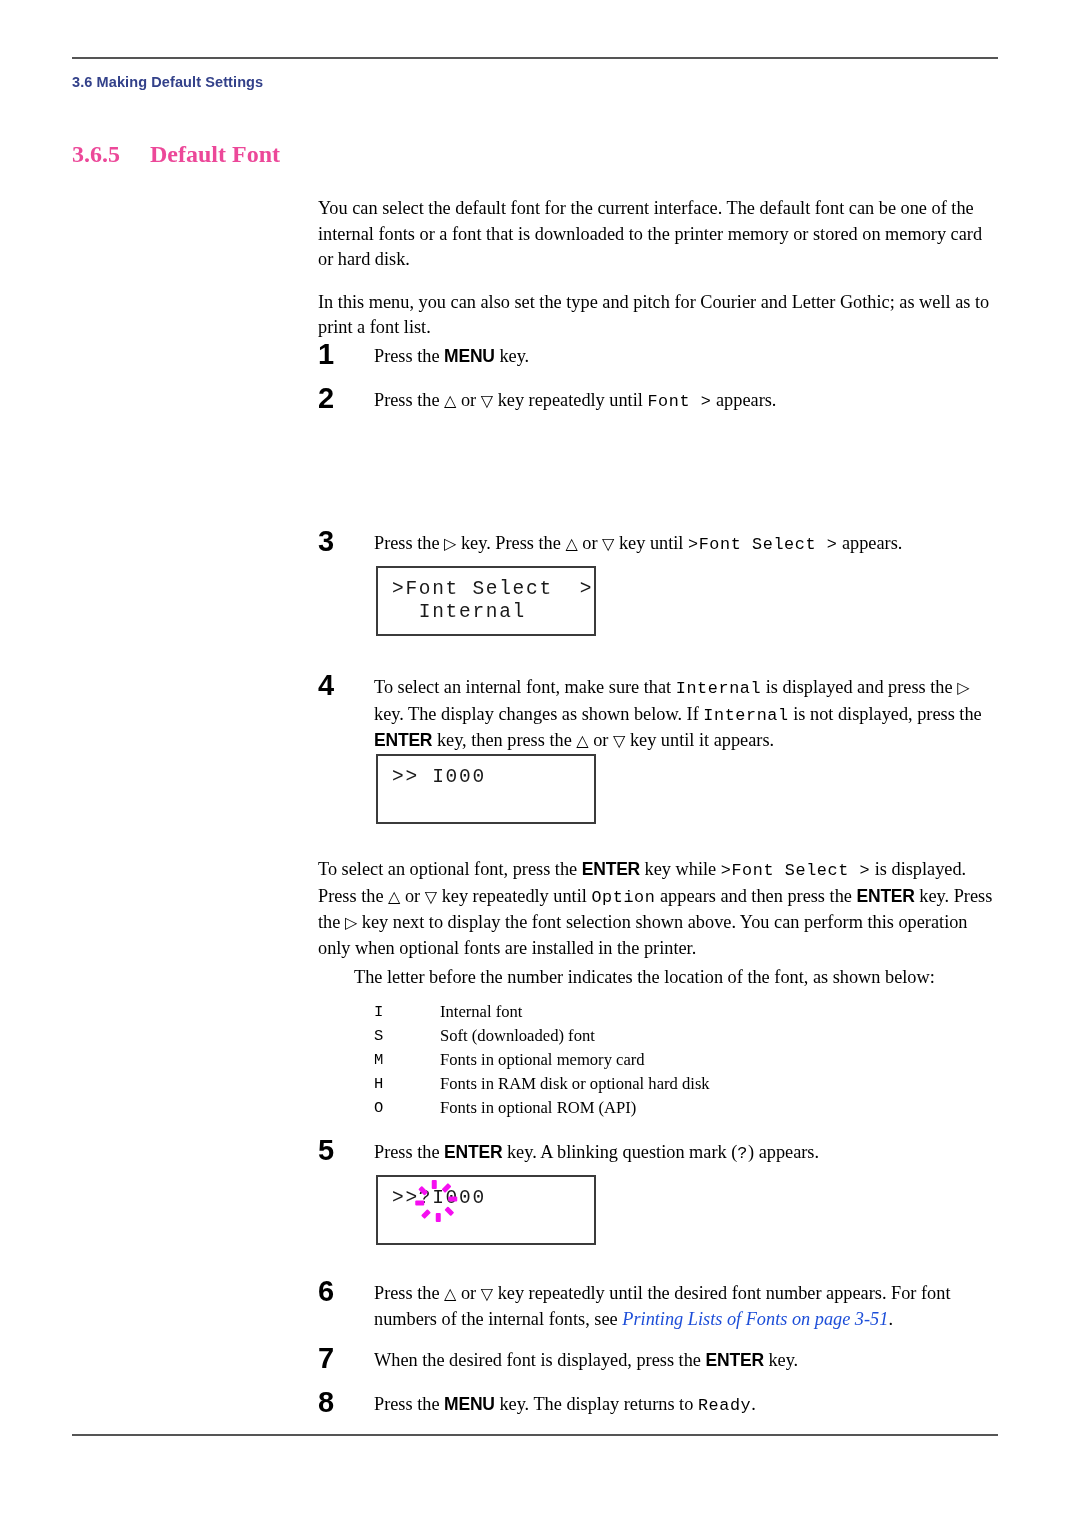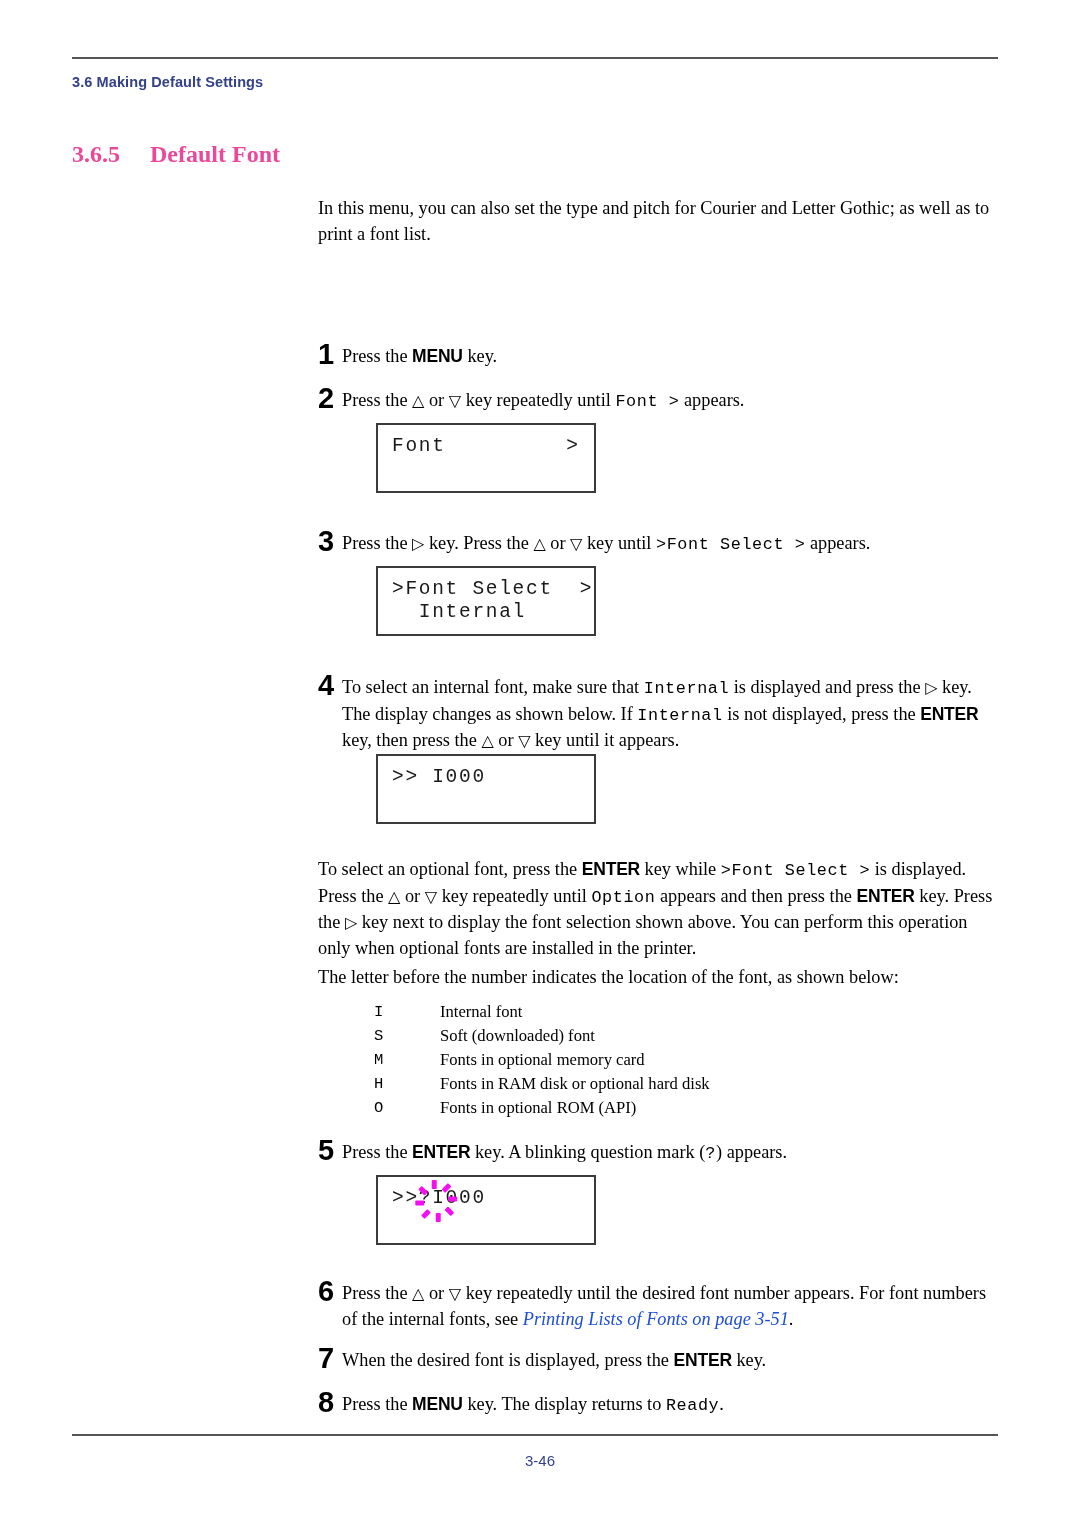--- a/index.html
+++ b/index.html
@@ -80,21 +80,21 @@
     left: 0px;
     top: -6px;
     width: 36px;
     text-align: left;
     font-family: "Liberation Sans", "DejaVu Sans", sans-serif;
     font-weight: bold;
     font-size: 29px;
     color: #000;
   }
   .step .txt {
-    margin-left: 24px;
+    margin-left: 56px;
     font-size: 18.3px;
     line-height: 25.5px;
   }
 
   
   .kb {
     font-family: "Liberation Sans", "DejaVu Sans", sans-serif;
     font-weight: bold;
     font-size: 17.5px;
     letter-spacing: -0.2px;
@@ -212,37 +212,34 @@
 <div class="page">
 
   <div class="header-rule"></div>
   <div class="running-head">3.6 Making Default Settings</div>
 
   <div class="sec-heading">
     <span class="num">3.6.5</span><span>Default Font</span>
   </div>
 
   <div class="col" style="top:196px;">
+    <p class="body">You can select the default font for the current interface. The default font can be one of the internal fonts or a font that is downloaded to the printer memory or stored on memory card or hard disk.</p>
     <p class="body">In this menu, you can also set the type and pitch for Courier and Letter Gothic; as well as to print a font list.</p>
   </div>
 
   <div class="step" style="top:344px;">
     <div class="idx">1</div>
     <div class="txt">Press the <span class="kb">MENU</span> key.</div>
   </div>
 
   <div class="step" style="top:388px;">
     <div class="idx">2</div>
     <div class="txt">Press the <span class="tri">△</span> or <span class="tri">▽</span> key repeatedly until <span class="mono">Font  &gt;</span> appears.</div>
   </div>
 
-  <div class="lcd" style="top:423px;">
-    <div class="line line1">Font</div>
-    <div class="right-caret">&gt;</div>
-  </div>
 
   <div class="step" style="top:531px;">
     <div class="idx">3</div>
     <div class="txt">Press the <span class="tri">▷</span> key. Press the <span class="tri">△</span> or <span class="tri">▽</span> key until <span class="mono">&gt;Font Select &gt;</span> appears.</div>
   </div>
 
   <div class="lcd" style="top:566px;">
     <div class="line line1">&gt;Font Select  &gt;</div>
     <div class="line line2">  Internal</div>
   </div>
@@ -253,21 +250,21 @@
   </div>
 
   <div class="lcd" style="top:754px;">
     <div class="line line1">&gt;&gt; I000</div>
   </div>
 
   <div class="col" style="top:857px;">
     <p class="body">To select an optional font, press the <span class="kb">ENTER</span> key while <span class="mono">&gt;Font Select &gt;</span> is displayed. Press the <span class="tri">△</span> or <span class="tri">▽</span> key repeatedly until <span class="mono">Option</span> appears and then press the <span class="kb">ENTER</span> key. Press the <span class="tri">▷</span> key next to display the font selection shown above. You can perform this operation only when optional fonts are installed in the printer.</p>
   </div>
 
-  <div class="col" style="top:965px;">
+  <div class="col" style="top:965px;margin-left:36px;">
     <p class="body">The letter before the number indicates the location of the font, as shown below:</p>
   </div>
 
   <div class="legend" style="top:1000px;">
     <div class="row">
       <span class="code">I</span>
       <span class="desc">Internal font</span>
     </div>
     <div class="row">
       <span class="code">S</span>
@@ -315,15 +312,14 @@
     <div class="idx">7</div>
     <div class="txt">When the desired font is displayed, press the <span class="kb">ENTER</span> key.</div>
   </div>
 
   <div class="step" style="top:1392px;">
     <div class="idx">8</div>
     <div class="txt">Press the <span class="kb">MENU</span> key. The display returns to <span class="mono">Ready</span>.</div>
   </div>
 
   <div class="footer-rule"></div>
-  <div class="folio">3-46</div>
 
 </div>
 
 </body></html>

